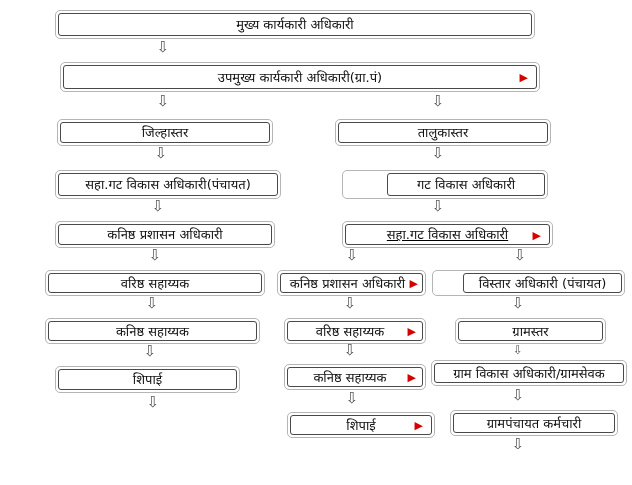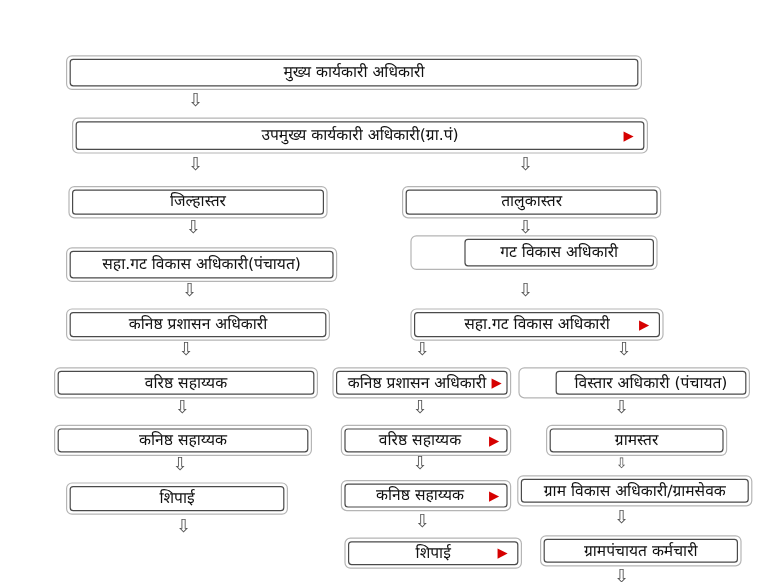--- a/index.html
+++ b/index.html
@@ -4,21 +4,20 @@
 <style>
   * { box-sizing: border-box; margin: 0; padding: 0; }
   html, body { background: #ffffff; }
   body { font-family: "DejaVu Sans", "Liberation Sans", sans-serif; }
   .canvas {
     position: relative;
     width: 632px;
     height: 449px;
     background: #ffffff;
     overflow: hidden;
-    margin-top: 36px;
   }
   .node {
     position: absolute;
     background: #ffffff;
     border: 1px solid #b5b5b5;
     border-radius: 5px;
     padding: 2px;
   }
   .node .inner {
     position: relative;
@@ -130,29 +129,29 @@
   <span class="arrow" style="left:142px;top:395px;">⇩</span>
 
   <div class="node" style="left:335px;top:119px;width:216px;height:27px;">
     <div class="inner">
         <span class="lbl">तालुकास्तर</span>
       </div>
   </div>
 
   <span class="arrow" style="left:427px;top:146px;">⇩</span>
 
-  <div class="node" style="left:342px;top:160px;width:206px;height:29px;padding-left:44px;">
+  <div class="node" style="left:342px;top:170px;width:206px;height:29px;padding-left:44px;">
     <div class="inner">
         <span class="lbl">गट विकास अधिकारी</span>
       </div>
   </div>
 
   <span class="arrow" style="left:427px;top:199px;">⇩</span>
 
-  <div class="node" style="left:342px;top:221px;width:211px;height:27px;">
+  <div class="node" style="left:342px;top:221px;width:211px;height:27px;text-decoration:underline;">
     <div class="inner">
       <span class="lbl">सहा.गट विकास अधिकारी</span>
       <span class="expand">▶</span>
     </div>
   </div>
 
   <span class="arrow" style="left:341px;top:248px;">⇩</span>
   <span class="arrow" style="left:509px;top:248px;">⇩</span>
 
   <div class="node" style="left:277px;top:270px;width:149px;height:26px;">

